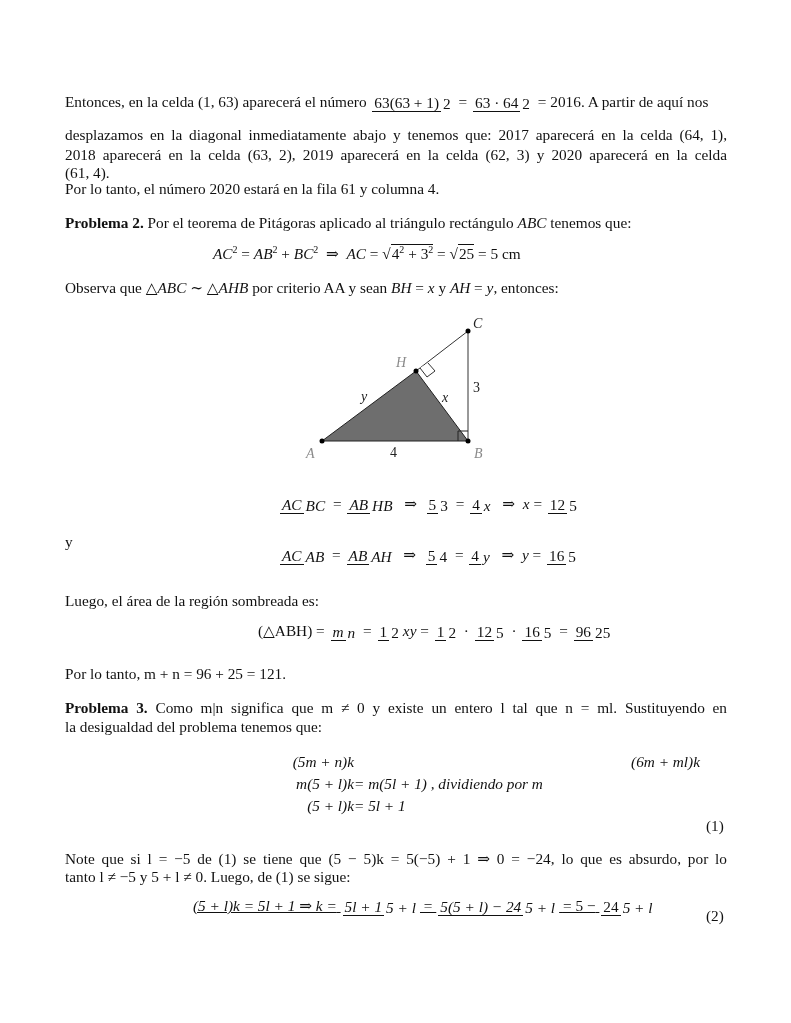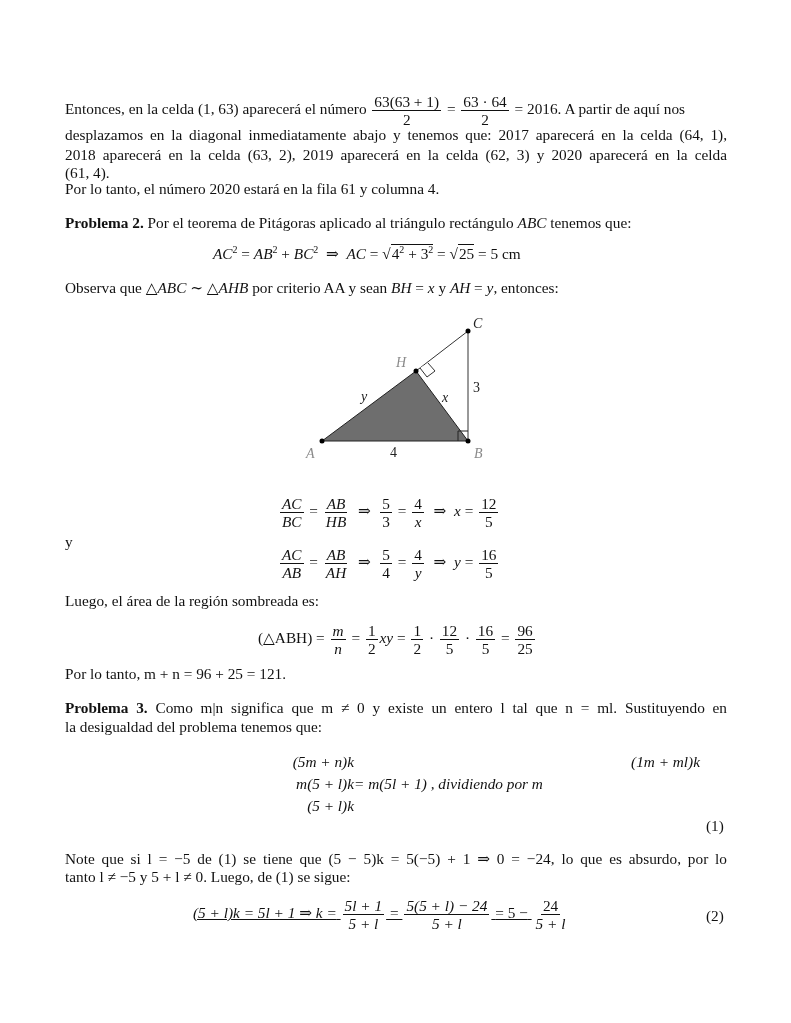--- a/index.html
+++ b/index.html
@@ -3,21 +3,21 @@
 <meta charset="utf-8">
 <style>
   html, body { margin:0; padding:0; background:#fff; }
   body { width:791px; height:1023px; position:relative; overflow:hidden;
          font-family:"Liberation Serif","DejaVu Serif",serif; color:#111; font-size:15.3px; }
   .abs { position:absolute; }
   .line { position:absolute; left:65px; white-space:nowrap; line-height:18px; }
   .just { position:absolute; left:65px; width:662px; text-align:justify; text-align-last:justify; white-space:nowrap; line-height:18px; }
   i, .m { font-style:italic; }
   b { font-weight:bold; }
-  .frac { display:inline-flex; flex-direction:column; align-items:center; vertical-align:middle; margin:0 2px; line-height:17px; }
+  .frac { display:inline-flex; flex-direction:row; align-items:center; vertical-align:middle; margin:0 2px; line-height:17px; }
   .frac .num { padding:0 2px; border-bottom:1px solid #111; }
   .frac .den { padding:0 2px; }
   .eq { position:absolute; white-space:nowrap; line-height:18px; }
   .sqrt { border-top:1px solid #111; padding-left:1px;margin-top:45px; }
   sup { font-size:10px; vertical-align:6px; line-height:0; }
   .r { text-align:right; }
   .eqnum { position:absolute; left:706px; }
 </style>
 </head>
 <body>
@@ -152,24 +152,25 @@
 <div class="line" style="top:665px;">Por lo tanto, m + n = 96 + 25 = 121.</div>
 
 <div class="just" style="top:699px;">
   <b>Problema 3.</b> <span>Como m|n significa que m ≠ 0 y existe un entero l tal que n = ml. Sustituyendo en</span>
 </div>
 <div class="line" style="top:718px;">la desigualdad del problema tenemos que:</div>
 
 <div class="abs" style="top:752px; left:240px; width:460px;">
   <div style="display:grid; grid-template-columns:114px auto; row-gap:3px; line-height:19px;">
     <div class="r m">(5m + n)k</div>
-    <div class="r m">(1m + ml)k</div>
+    <div class="r m">(6m + ml)k</div>
     <div class="r m">m(5 + l)k</div>
       <div class="m">= m(5l + 1)  , dividiendo por m</div>
     <div class="r m">(5 + l)k</div>
+      <div class="m">= 5l + 1</div>
   </div>
 </div>
 <div class="eqnum" style="top:817px;">(1)</div>
 
 <div class="just" style="top:850px;">Note que si l = −5 de (1) se tiene que (5 − 5)k = 5(−5) + 1  ⇒  0 = −24, lo que es absurdo, por lo</div>
 <div class="line" style="top:868px;">tanto l ≠ −5 y 5 + l ≠ 0. Luego, de (1) se sigue:</div>
 
 <div class="eq" style="top:897px; left:193px;text-decoration:underline;">
   <i>(5 + l)k = 5l + 1  ⇒  k =</i>
   <span class="frac">

